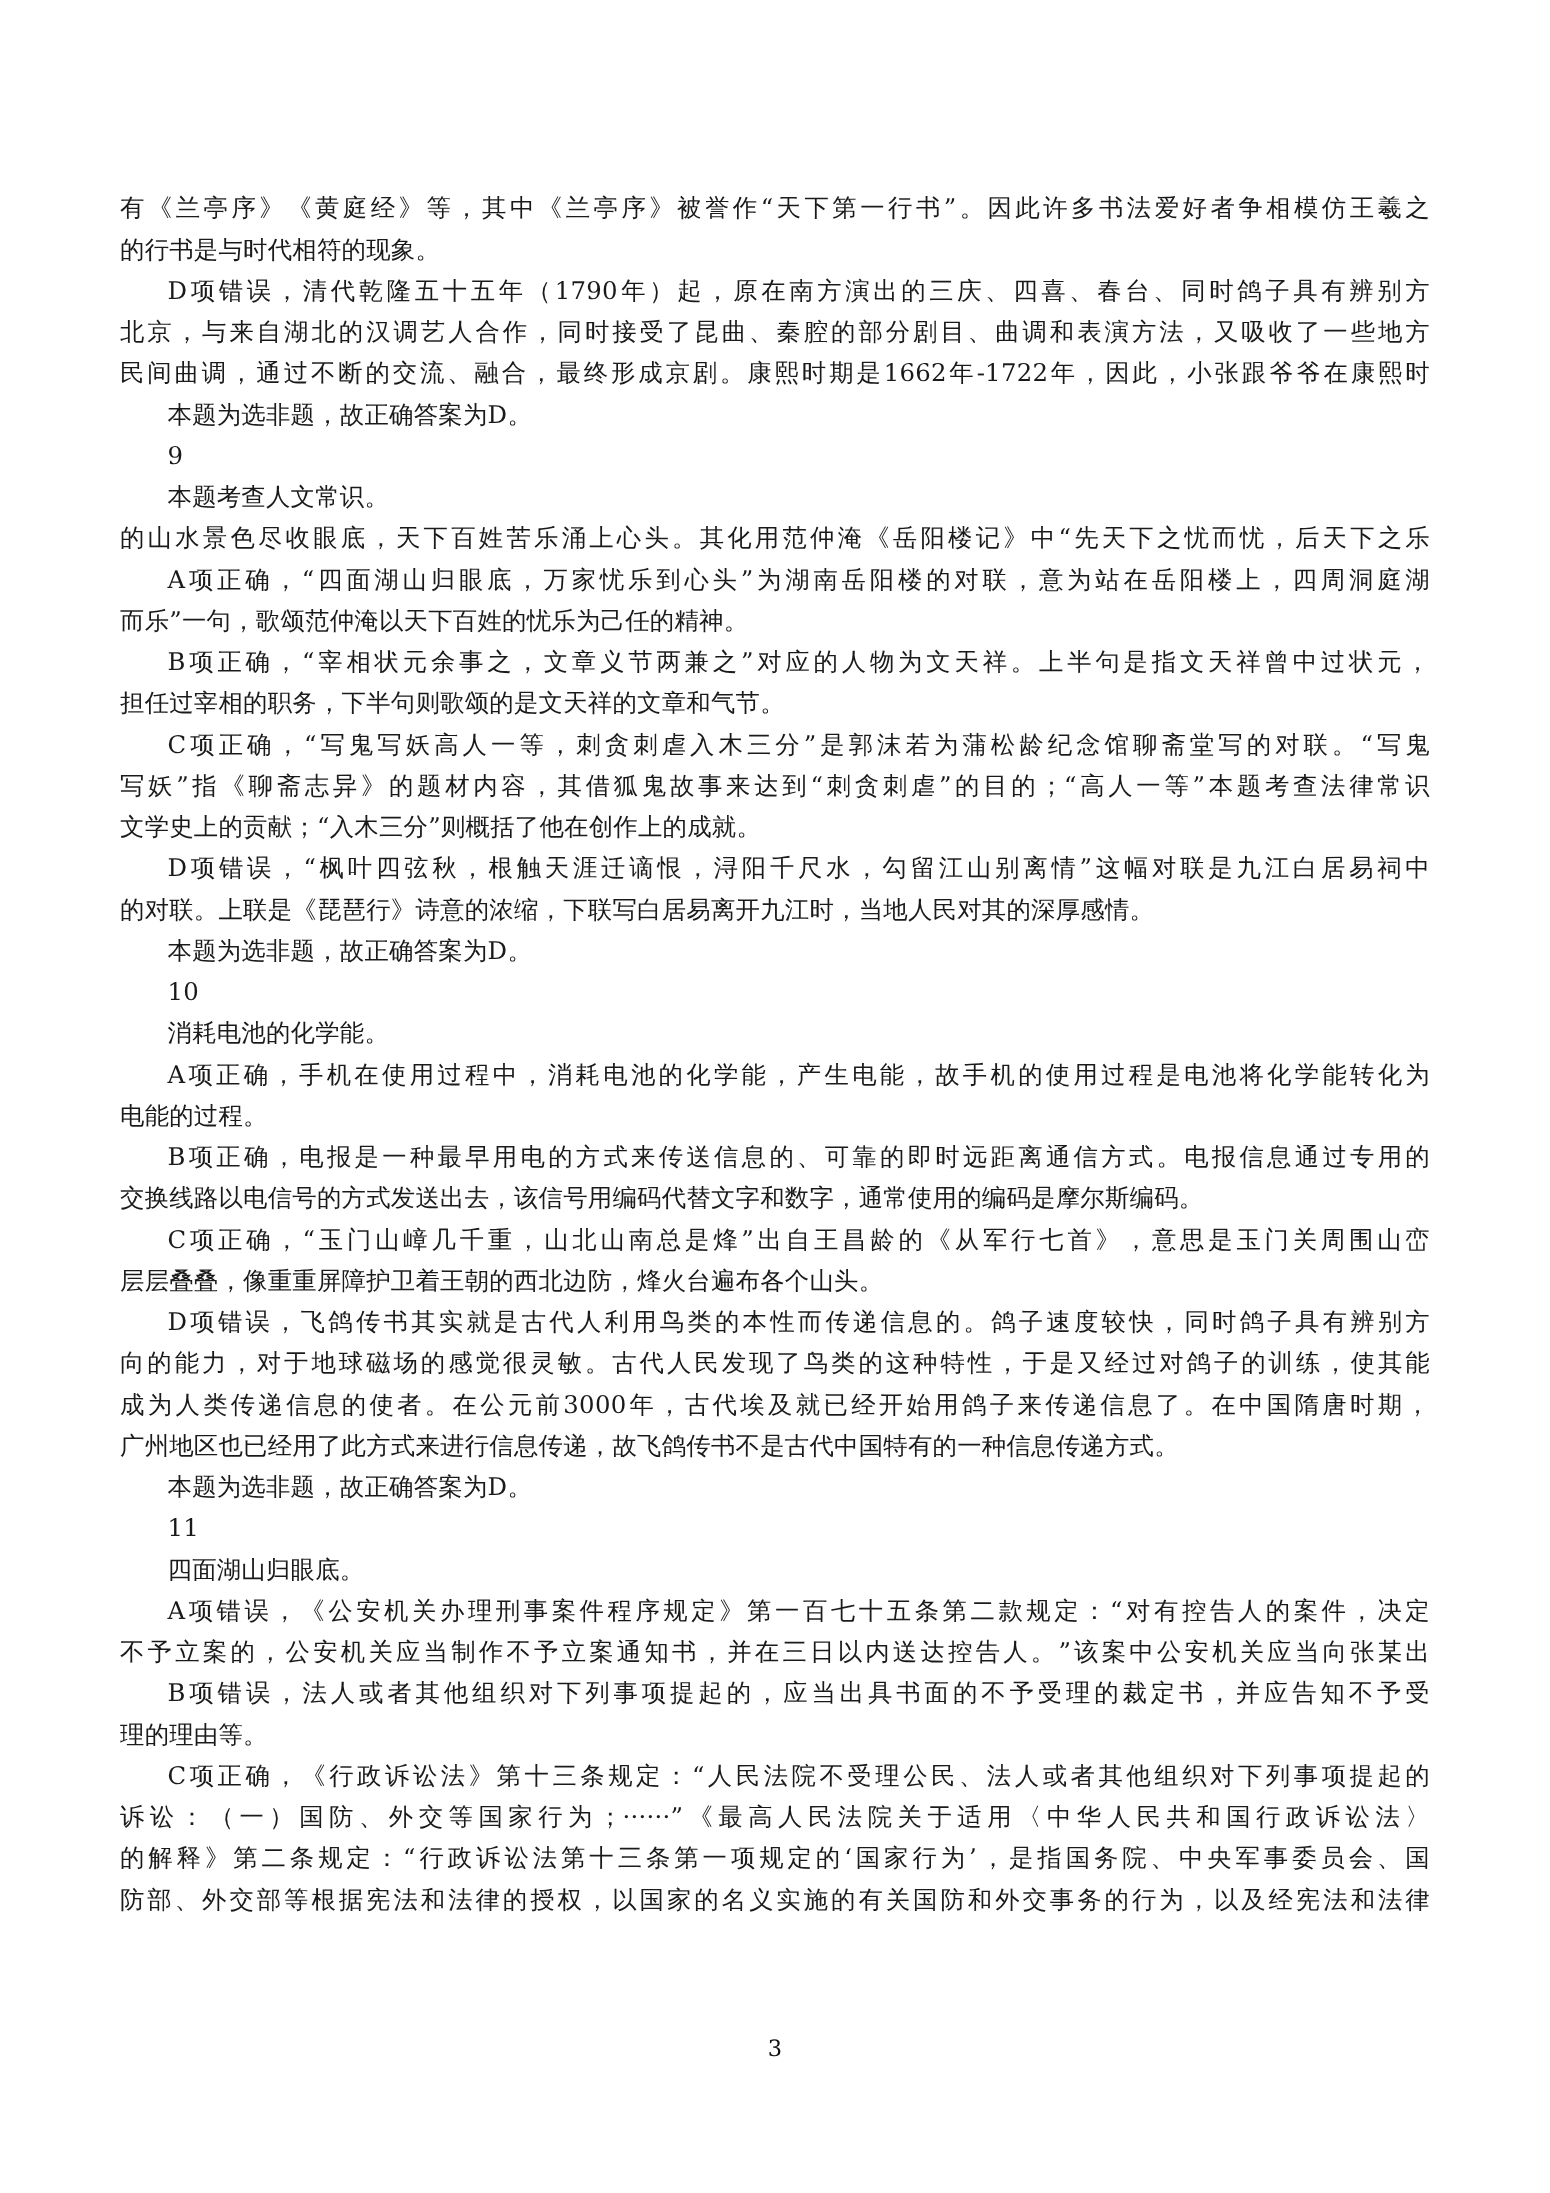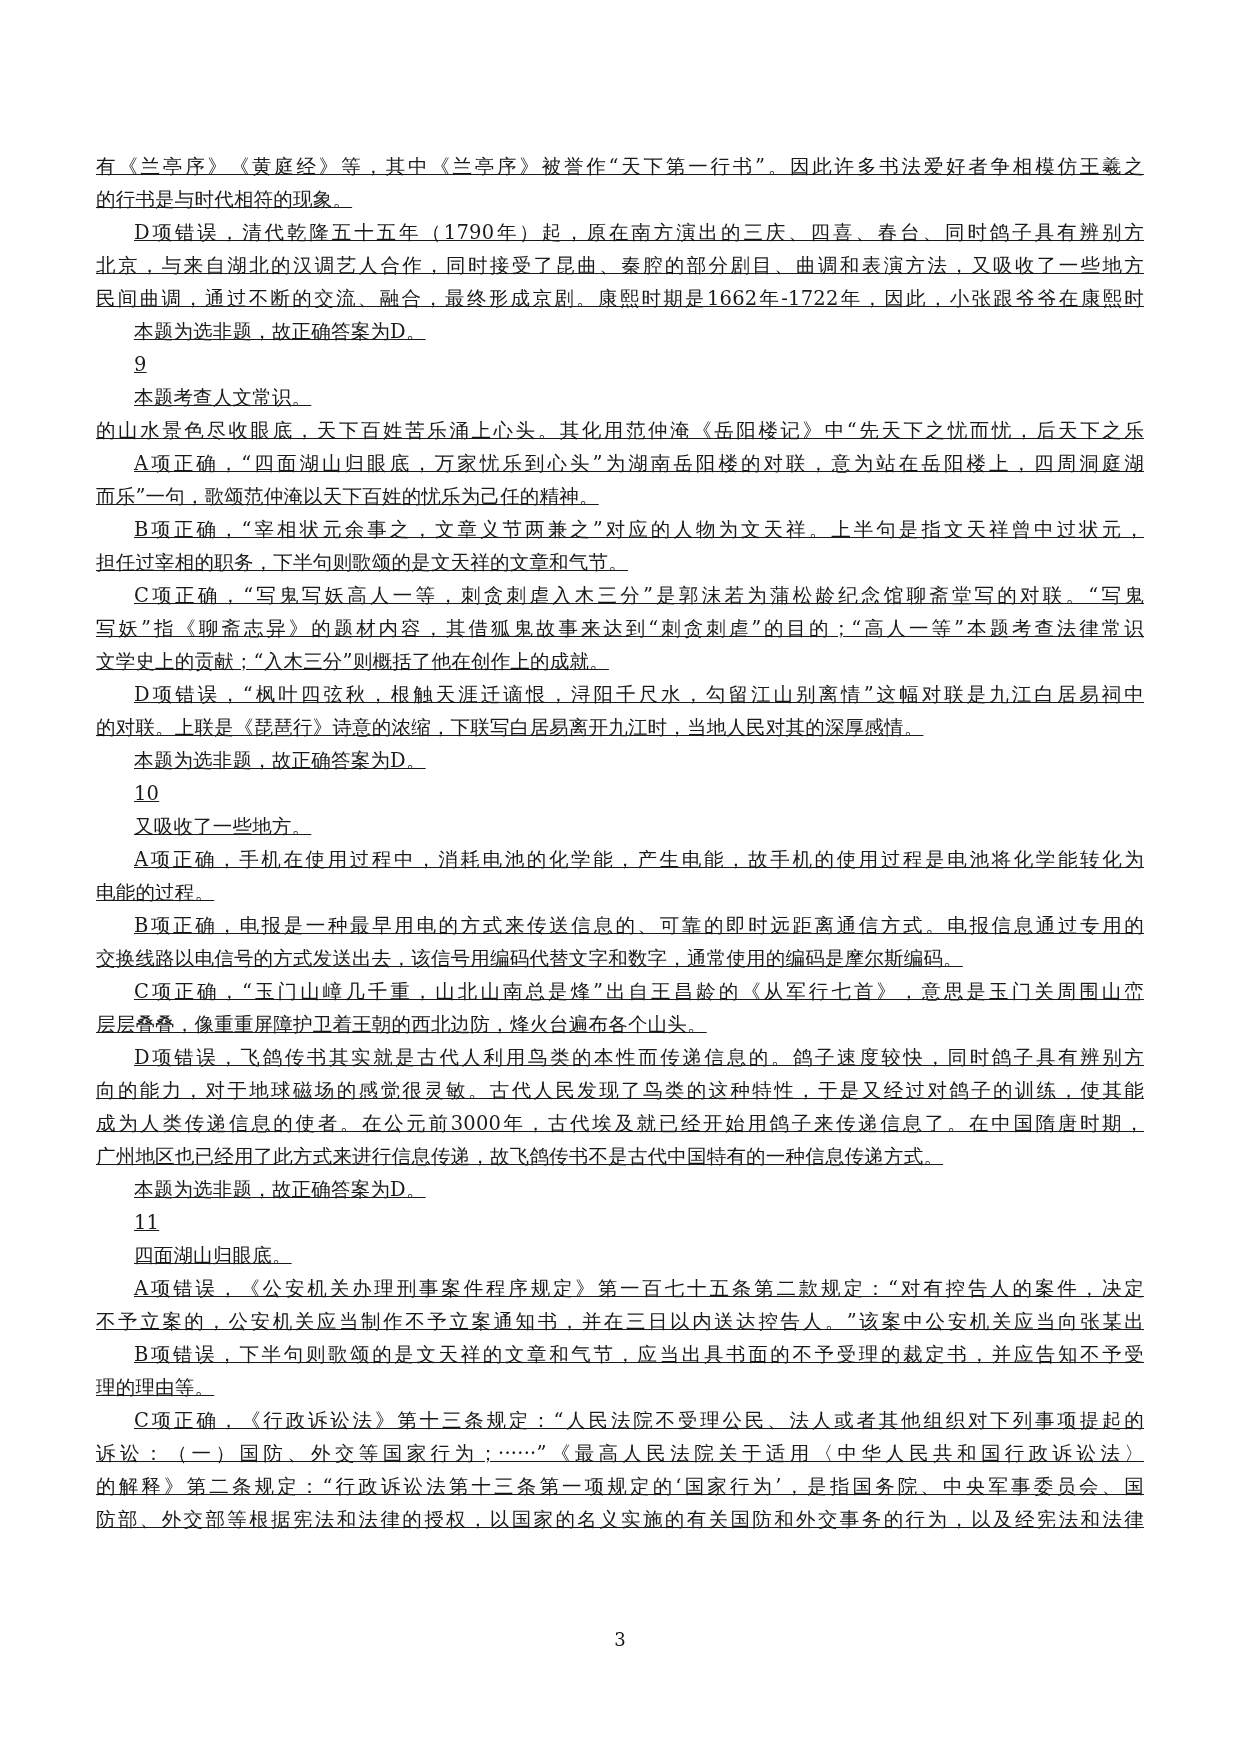--- a/index.html
+++ b/index.html
@@ -23,21 +23,20 @@
     }
     .line {
       font-size: 19.5px;
       line-height: 33px;
       height: 33px;
       white-space: nowrap;
       overflow: visible;
       text-align: justify;
       text-align-last: justify;
       letter-spacing: 0.2px;
-      text-decoration: underline;
     }
     .line.last {
       text-align-last: left;
     }
     .line.indent {
       padding-left: 38px;
     }
     .page-number {
       position: absolute;
       left: 0;
@@ -66,37 +65,37 @@
     <div class="line last">而乐”一句，歌颂范仲淹以天下百姓的忧乐为己任的精神。</div>
     <div class="line indent">B项正确，“宰相状元余事之，文章义节两兼之”对应的人物为文天祥。上半句是指文天祥曾中过状元，</div>
     <div class="line last">担任过宰相的职务，下半句则歌颂的是文天祥的文章和气节。</div>
     <div class="line indent">C项正确，“写鬼写妖高人一等，刺贪刺虐入木三分”是郭沫若为蒲松龄纪念馆聊斋堂写的对联。“写鬼</div>
     <div class="line">写妖”指《聊斋志异》的题材内容，其借狐鬼故事来达到“刺贪刺虐”的目的；“高人一等”本题考查法律常识</div>
     <div class="line last">文学史上的贡献；“入木三分”则概括了他在创作上的成就。</div>
     <div class="line indent">D项错误，“枫叶四弦秋，根触天涯迁谪恨，浔阳千尺水，勾留江山别离情”这幅对联是九江白居易祠中</div>
     <div class="line last">的对联。上联是《琵琶行》诗意的浓缩，下联写白居易离开九江时，当地人民对其的深厚感情。</div>
     <div class="line indent last">本题为选非题，故正确答案为D。</div>
     <div class="line indent last">10</div>
-    <div class="line indent last">又吸收了一些地方。</div>
+    <div class="line indent last">消耗电池的化学能。</div>
     <div class="line indent">A项正确，手机在使用过程中，消耗电池的化学能，产生电能，故手机的使用过程是电池将化学能转化为</div>
     <div class="line last">电能的过程。</div>
     <div class="line indent">B项正确，电报是一种最早用电的方式来传送信息的、可靠的即时远距离通信方式。电报信息通过专用的</div>
     <div class="line last">交换线路以电信号的方式发送出去，该信号用编码代替文字和数字，通常使用的编码是摩尔斯编码。</div>
     <div class="line indent">C项正确，“玉门山嶂几千重，山北山南总是烽”出自王昌龄的《从军行七首》，意思是玉门关周围山峦</div>
     <div class="line last">层层叠叠，像重重屏障护卫着王朝的西北边防，烽火台遍布各个山头。</div>
     <div class="line indent">D项错误，飞鸽传书其实就是古代人利用鸟类的本性而传递信息的。鸽子速度较快，同时鸽子具有辨别方</div>
     <div class="line">向的能力，对于地球磁场的感觉很灵敏。古代人民发现了鸟类的这种特性，于是又经过对鸽子的训练，使其能</div>
     <div class="line">成为人类传递信息的使者。在公元前3000年，古代埃及就已经开始用鸽子来传递信息了。在中国隋唐时期，</div>
     <div class="line last">广州地区也已经用了此方式来进行信息传递，故飞鸽传书不是古代中国特有的一种信息传递方式。</div>
     <div class="line indent last">本题为选非题，故正确答案为D。</div>
     <div class="line indent last">11</div>
     <div class="line indent last">四面湖山归眼底。</div>
     <div class="line indent">A项错误，《公安机关办理刑事案件程序规定》第一百七十五条第二款规定：“对有控告人的案件，决定</div>
     <div class="line">不予立案的，公安机关应当制作不予立案通知书，并在三日以内送达控告人。”该案中公安机关应当向张某出</div>
-    <div class="line indent">B项错误，下半句则歌颂的是文天祥的文章和气节，应当出具书面的不予受理的裁定书，并应告知不予受</div>
+    <div class="line indent">B项错误，法人或者其他组织对下列事项提起的，应当出具书面的不予受理的裁定书，并应告知不予受</div>
     <div class="line last">理的理由等。</div>
     <div class="line indent">C项正确，《行政诉讼法》第十三条规定：“人民法院不受理公民、法人或者其他组织对下列事项提起的</div>
     <div class="line">诉讼：（一）国防、外交等国家行为；······”《最高人民法院关于适用〈中华人民共和国行政诉讼法〉</div>
     <div class="line">的解释》第二条规定：“行政诉讼法第十三条第一项规定的‘国家行为’，是指国务院、中央军事委员会、国</div>
     <div class="line">防部、外交部等根据宪法和法律的授权，以国家的名义实施的有关国防和外交事务的行为，以及经宪法和法律</div>
   </div>
 
 <div class="page-number">3</div>
 
 </body></html>

